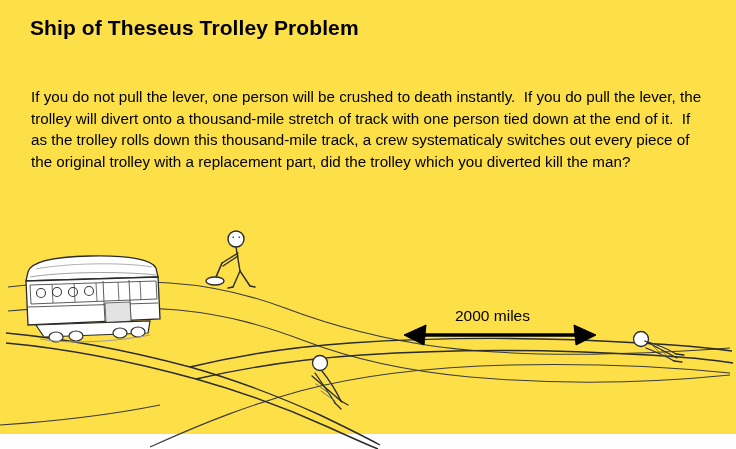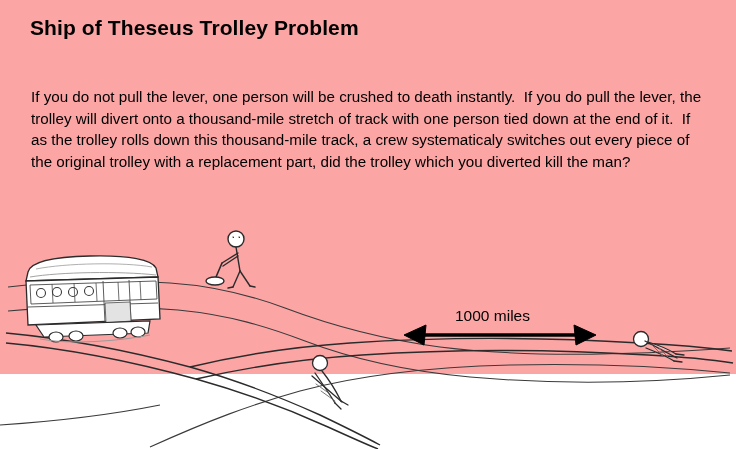--- a/index.html
+++ b/index.html
@@ -10,22 +10,22 @@
   body {
     width: 736px;
     height: 449px;
     overflow: hidden;
     font-family: "Liberation Sans", sans-serif;
     color: #000000;
   }
   .page {
     position: relative;
     width: 736px;
-    height: 374px;
-    background: #fca5a5;
+    height: 434px;
+    background: #fde047;
   }
   .title {
     position: absolute;
     left: 30px;
     top: 16px;
     font-size: 21px;
     font-weight: bold;
     letter-spacing: 0.1px;
     color: #000000;
   }
@@ -179,15 +179,15 @@
 
       <g fill="#000000" stroke="#000000">
         <line x1="414" y1="120" x2="586" y2="120" stroke-width="3.4"></line>
         <polygon points="404,120 426,110 424,130" stroke-width="1"></polygon>
         <polygon points="596,120 574,110 576,130" stroke-width="1"></polygon>
       </g>
 
     </svg>
   </div>
 
-  <div class="label-miles">1000 miles</div>
+  <div class="label-miles">2000 miles</div>
 
 </div>
 
 </body></html>

